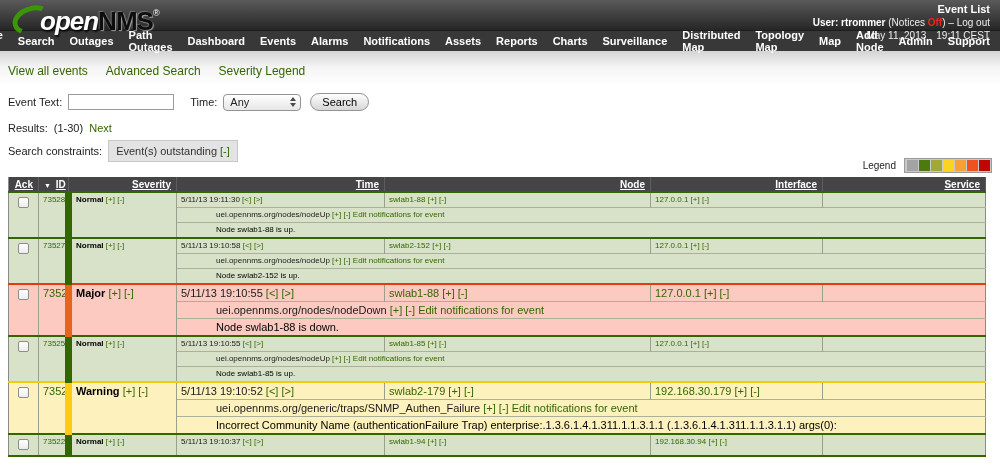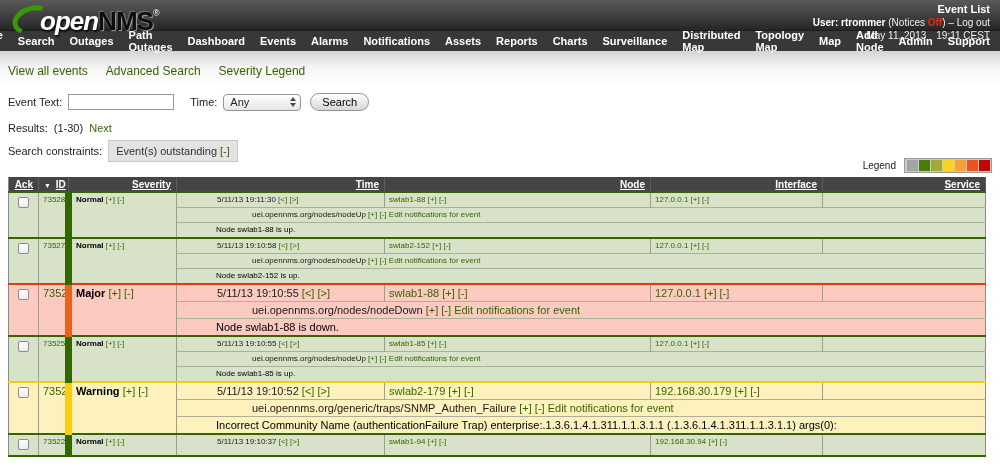--- a/index.html
+++ b/index.html
@@ -56,21 +56,21 @@
   .th-label { text-decoration: underline; cursor: pointer; }
   .sort-ind { font-size: 7px; margin-right: 2px; }
   tbody.evt td { vertical-align: top; white-space: nowrap; overflow: hidden; }
   .cell { border-right: 1px solid #9b9f8e; padding: 2px 4px; }
   .cell.last { border-right: none; padding-left: 39px; }
   tr.sub td { border-top: 1px solid #abb098; }
   .size-small td { font-size: 8px; line-height: 10px; height: 15px; }
   .size-small .sev-label, .size-small .idc { font-size: 8px; }
   .size-large td { font-size: 11px; line-height: 12px; height: 16px; }
   .sev-label { color: #000; font-weight: bold; }
-  .time-text, .uei-text { color: #1a1a1a; margin-left: 36px; }
+  .time-text, .uei-text { color: #1a1a1a; }
   .message-cell { color: #000; margin-top: 34px; }
   .ack { text-align: center; }
   .checkbox { display: inline-block; width: 11px; height: 11px; border: 1px solid #8d8d8d; border-radius: 2px; background: linear-gradient(#ffffff, #ececec); margin-top: 2px; cursor: pointer; }
   .idc a { font-weight: normal; }
 </style>
 </head>
 <body>
 
 <div class="page">
 

